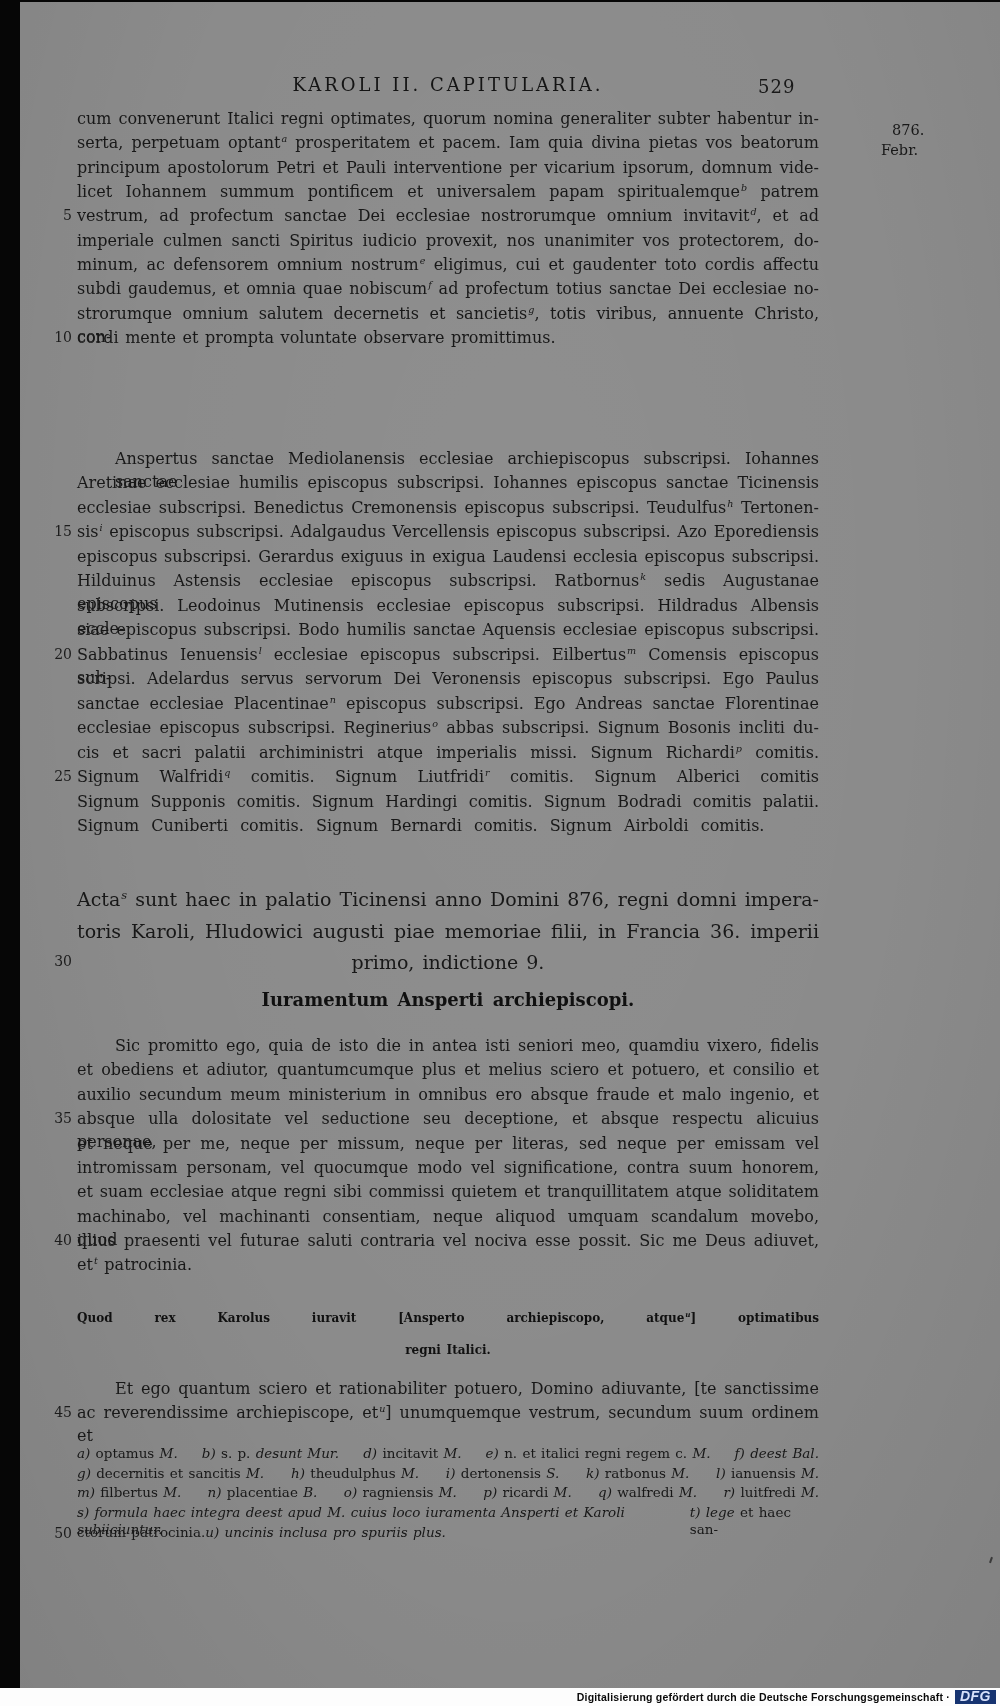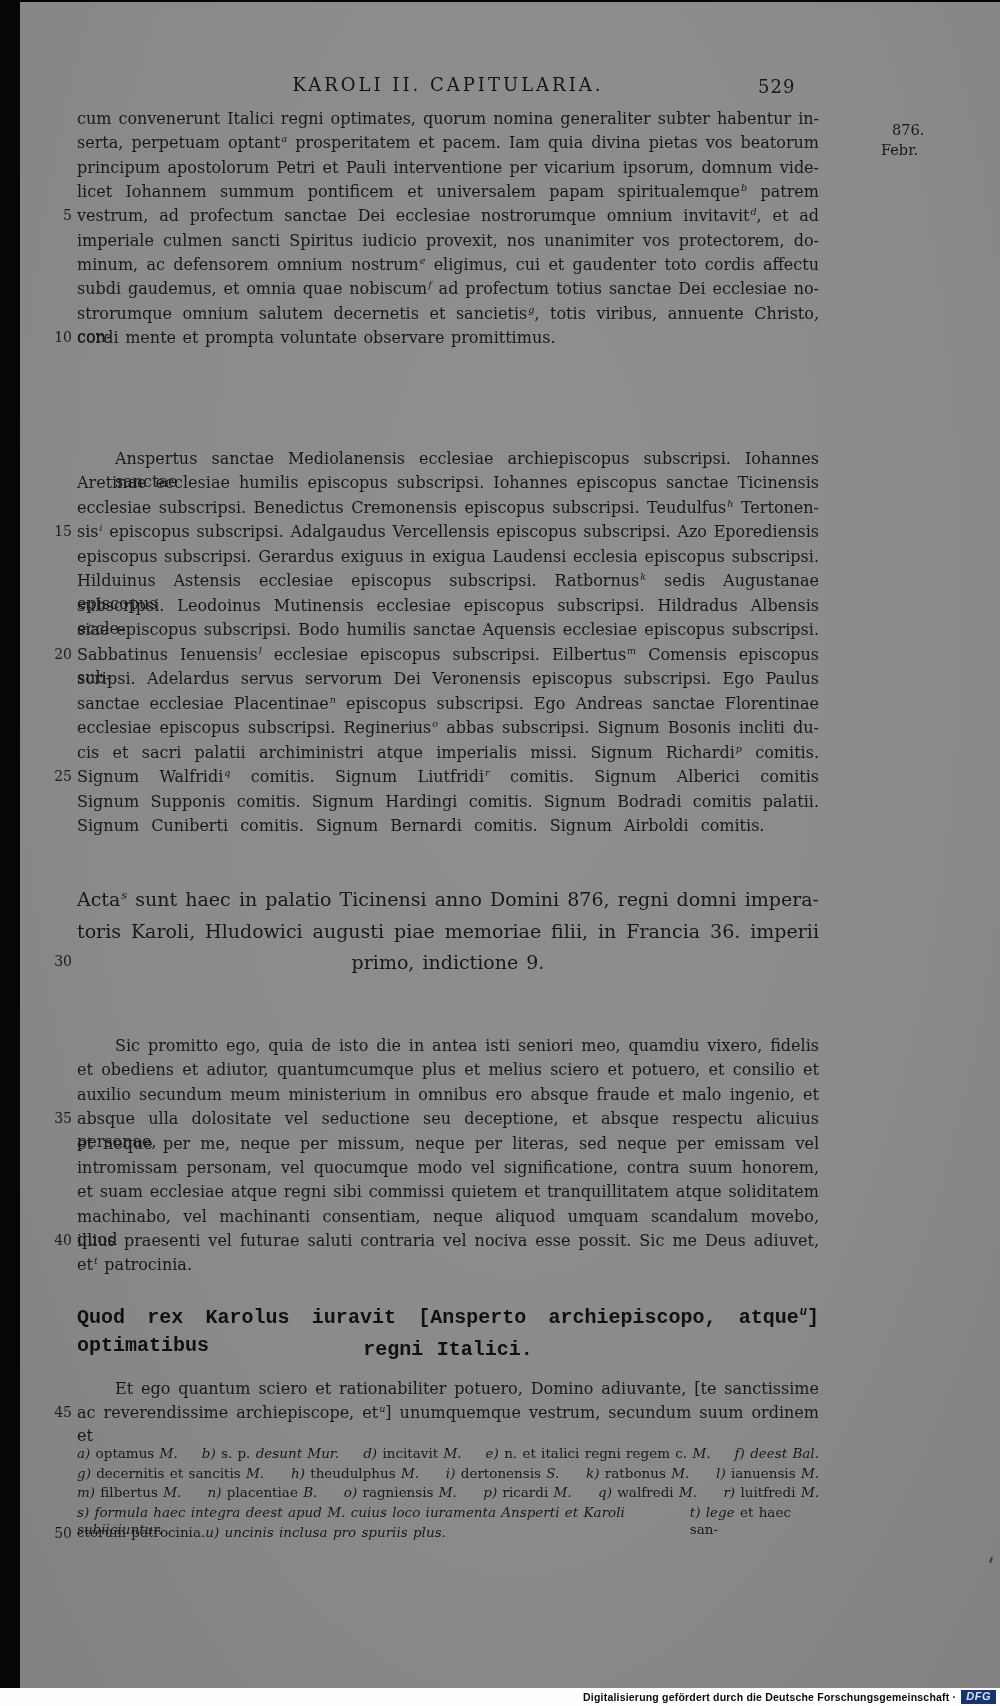--- a/index.html
+++ b/index.html
@@ -38,40 +38,40 @@
   .nj{text-align:left;text-align-last:auto;}
   .ctr{text-align:right;text-align-last:center;}
   .ind{padding-left:38px;}
   .sp{word-spacing:7px;}
   .big{font-size:19px;line-height:26px;height:26px;word-spacing:2px;}
   .h1{
     position:absolute;left:0;right:0;text-align:center;text-align-last:center;
     font-weight:bold;font-size:19px;color:#101010;word-spacing:3px;
   }
   .h2{font-size:18px;}
-  .h3line{font-size:20px;font-weight:bold;height:28px;line-height:28px;color:#101010;font-family:Liberation Mono, monospace;}
+  .h3line{font-size:12px;font-weight:bold;height:28px;line-height:28px;color:#101010;}
   sup{font-size:60%;vertical-align:super;font-style:italic;margin-left:1px;line-height:0;}
   i{font-style:italic;}
   .fnline{
     position:absolute;left:0;right:0;display:flex;flex-direction:row;
     justify-content:space-between;align-items:baseline;
     font-size:13.5px;line-height:17px;word-spacing:1px;
   }
   .fnline.start{justify-content:flex-start;}
   .speck1{position:absolute;left:984px;top:448px;width:3px;height:3px;background:#2e2e2e;border-radius:50%;}
   .speck2{position:absolute;left:970px;top:1555px;width:2px;height:6px;background:#3a3a3a;transform:rotate(20deg);}
   .footerbar{
     position:absolute;left:0;top:1688px;width:1000px;height:18px;background:#fdfdfd;
     display:flex;flex-direction:row;justify-content:flex-end;align-items:center;
     gap:5px;padding-right:4px;box-sizing:border-box;
     font-family:"Liberation Sans","DejaVu Sans",sans-serif;
   }
   .credit{font-size:10.5px;font-weight:bold;color:#0a0a0a;letter-spacing:0.2px;}
   .dfg{
-    background:#173471;color:#d6e0fb;font-size:11px;font-weight:bold;font-style:italic;
+    background:#173471;color:#d6e0fb;font-size:14px;font-weight:bold;font-style:italic;
     padding:1px 5px 2px 5px;letter-spacing:0.5px;line-height:11px;
   }
 </style>
 </head>
 <body>
 
 <div class="page">
 
   <div class="col">
     <div class="runhead">KAROLI II. CAPITULARIA.</div>
@@ -108,20 +108,21 @@
       <div class="line" style="top:788px">Signum Supponis comitis. Signum Hardingi comitis. Signum Bodradi comitis palatii.</div>
       <div class="line nj sp" style="top:812px">Signum Cuniberti comitis. Signum Bernardi comitis. Signum Airboldi comitis.</div>
     </div>
 
     <div>
       <div class="line big" style="top:884px">Acta<sup>s</sup> sunt haec in palatio Ticinensi anno Domini 876, regni domni impera-</div>
       <div class="line big" style="top:916px">toris Karoli, Hludowici augusti piae memoriae filii, in Francia 36. imperii</div>
       <div class="line big ctr" style="top:947px">primo, indictione 9.</div>
     </div>
 
+    <div class="h1 h2" style="top:987px">Iuramentum Ansperti archiepiscopi.</div>
 
     <div>
       <div class="line ind" style="top:1032px">Sic promitto ego, quia de isto die in antea isti seniori meo, quamdiu vixero, fidelis</div>
       <div class="line" style="top:1056px">et obediens et adiutor, quantumcumque plus et melius sciero et potuero, et consilio et</div>
       <div class="line" style="top:1081px">auxilio secundum meum ministerium in omnibus ero absque fraude et malo ingenio, et</div>
       <div class="line" style="top:1105px">absque ulla dolositate vel seductione seu deceptione, et absque respectu alicuius personae,</div>
       <div class="line" style="top:1130px">et neque per me, neque per missum, neque per literas, sed neque per emissam vel</div>
       <div class="line" style="top:1154px">intromissam personam, vel quocumque modo vel significatione, contra suum honorem,</div>
       <div class="line" style="top:1178px">et suam ecclesiae atque regni sibi commissi quietem et tranquillitatem atque soliditatem</div>
       <div class="line" style="top:1203px">machinabo, vel machinanti consentiam, neque aliquod umquam scandalum movebo, quod</div>

